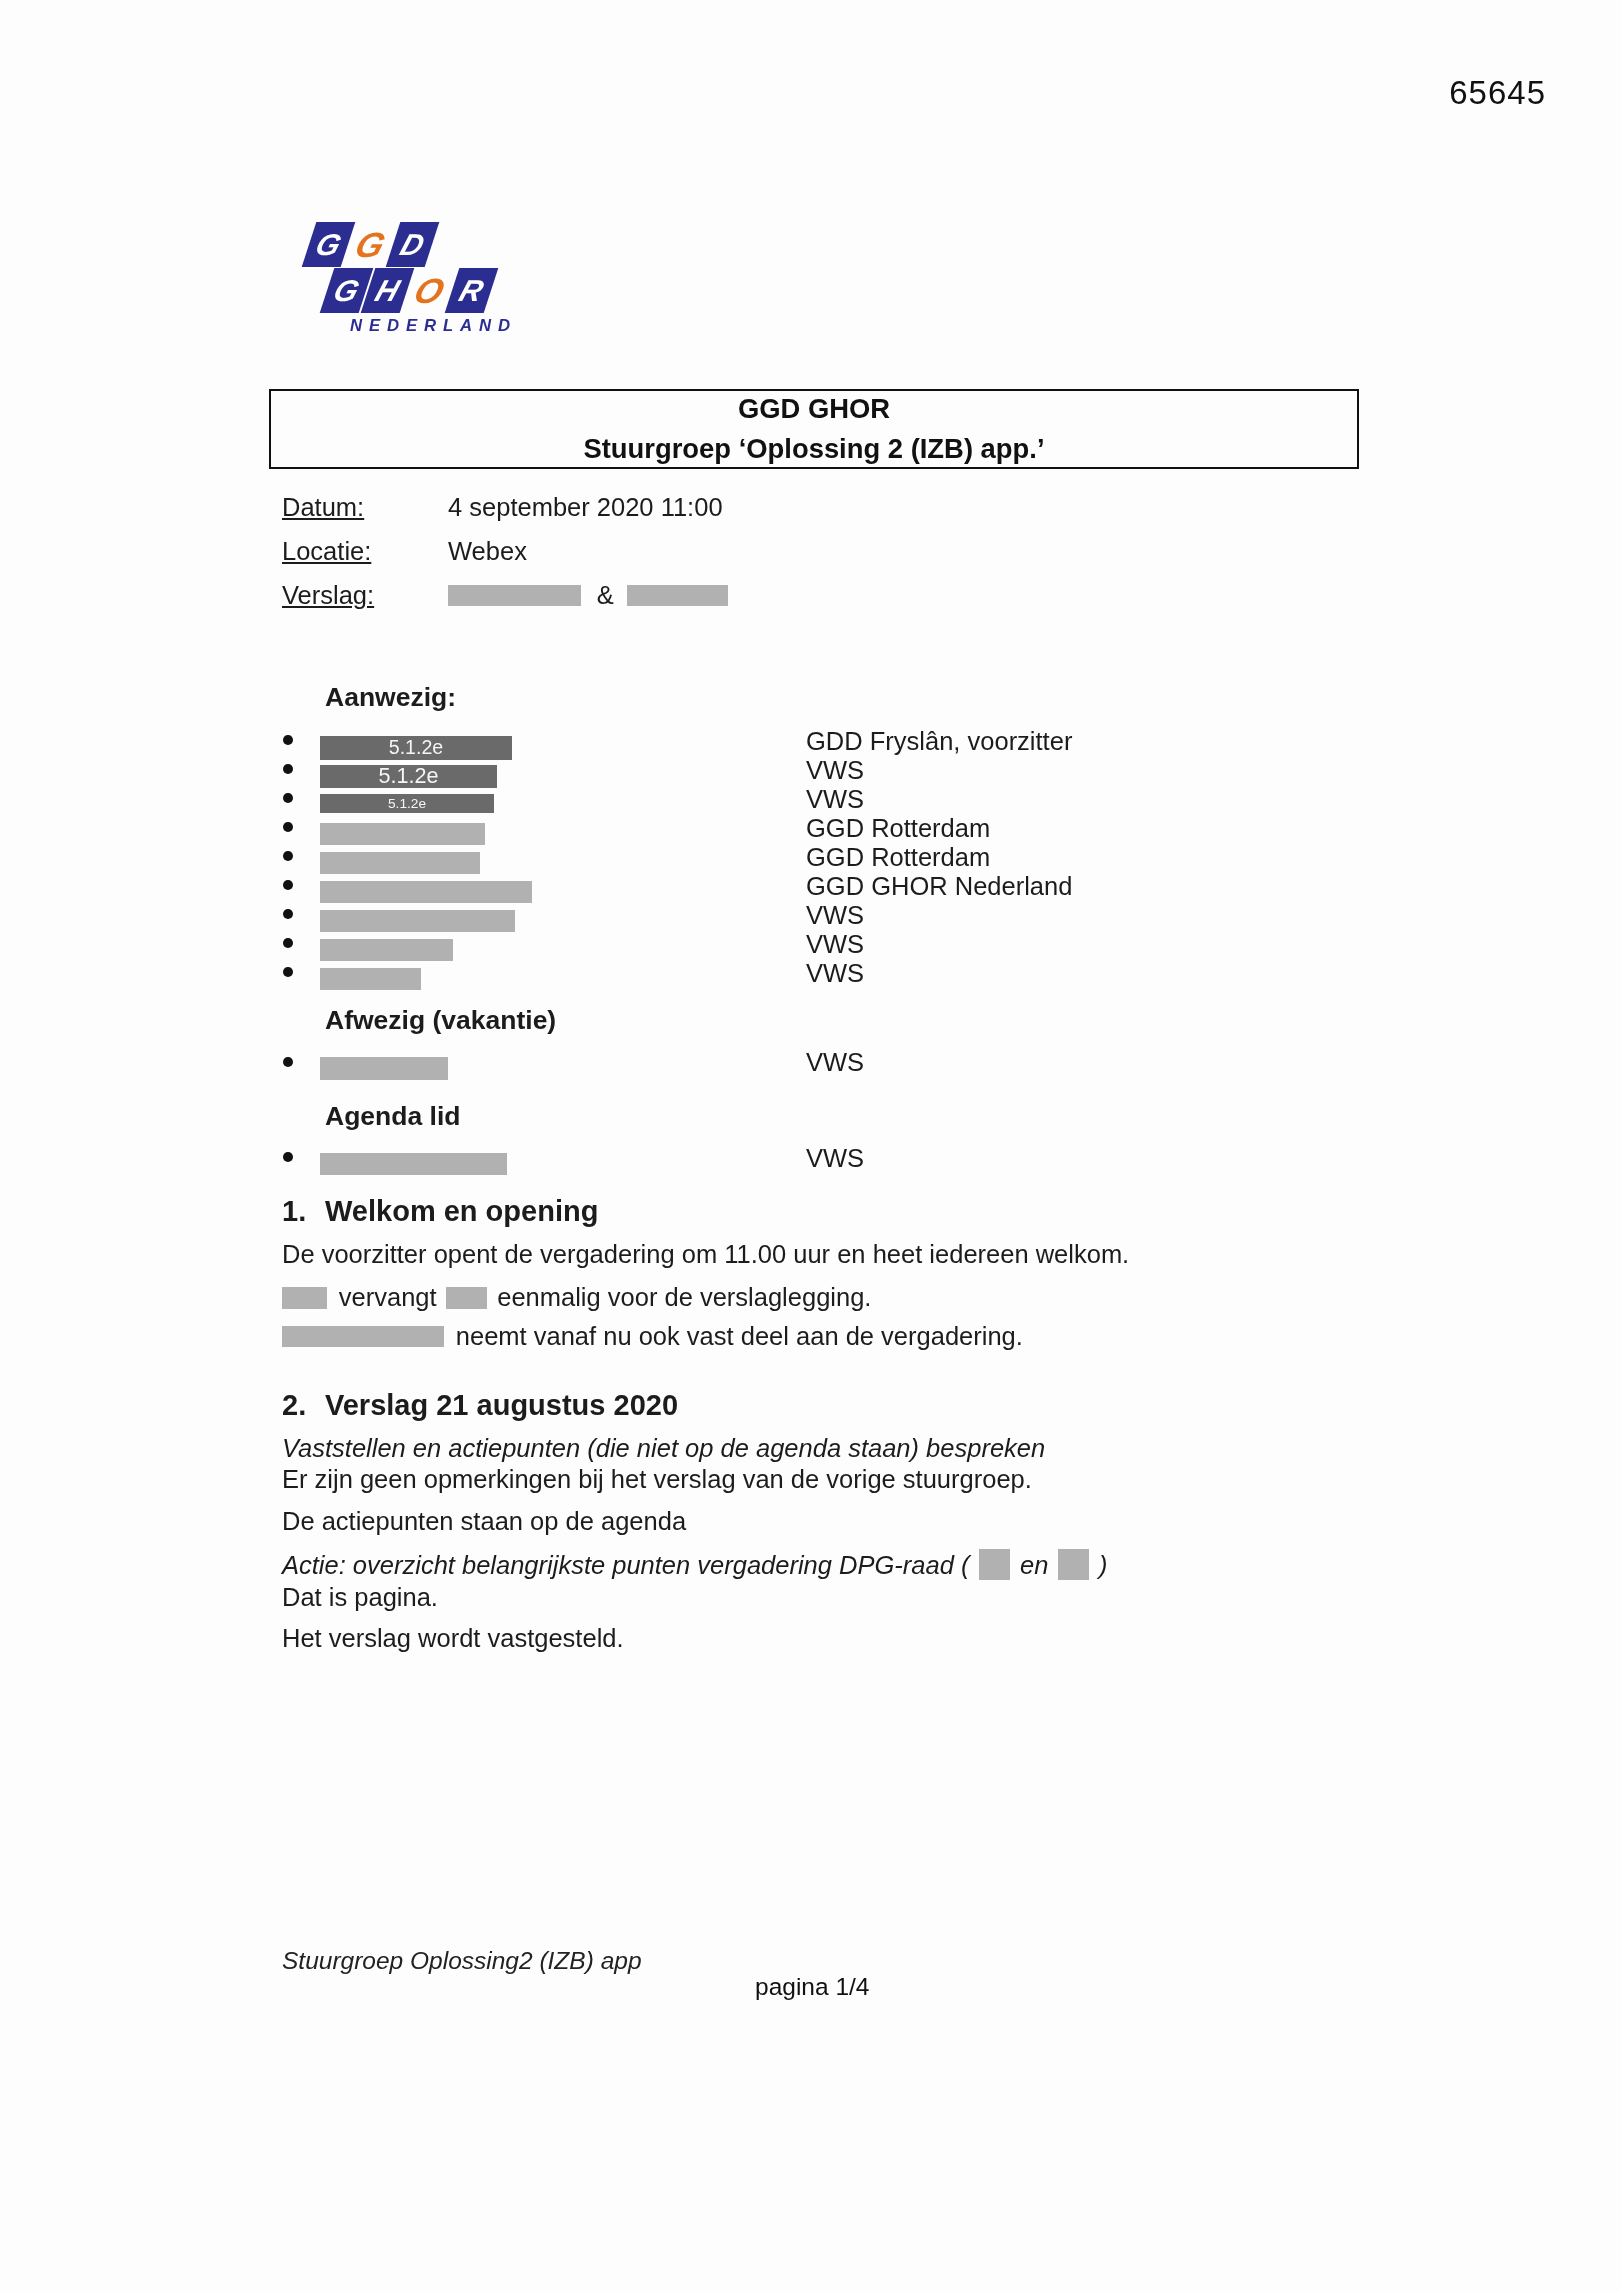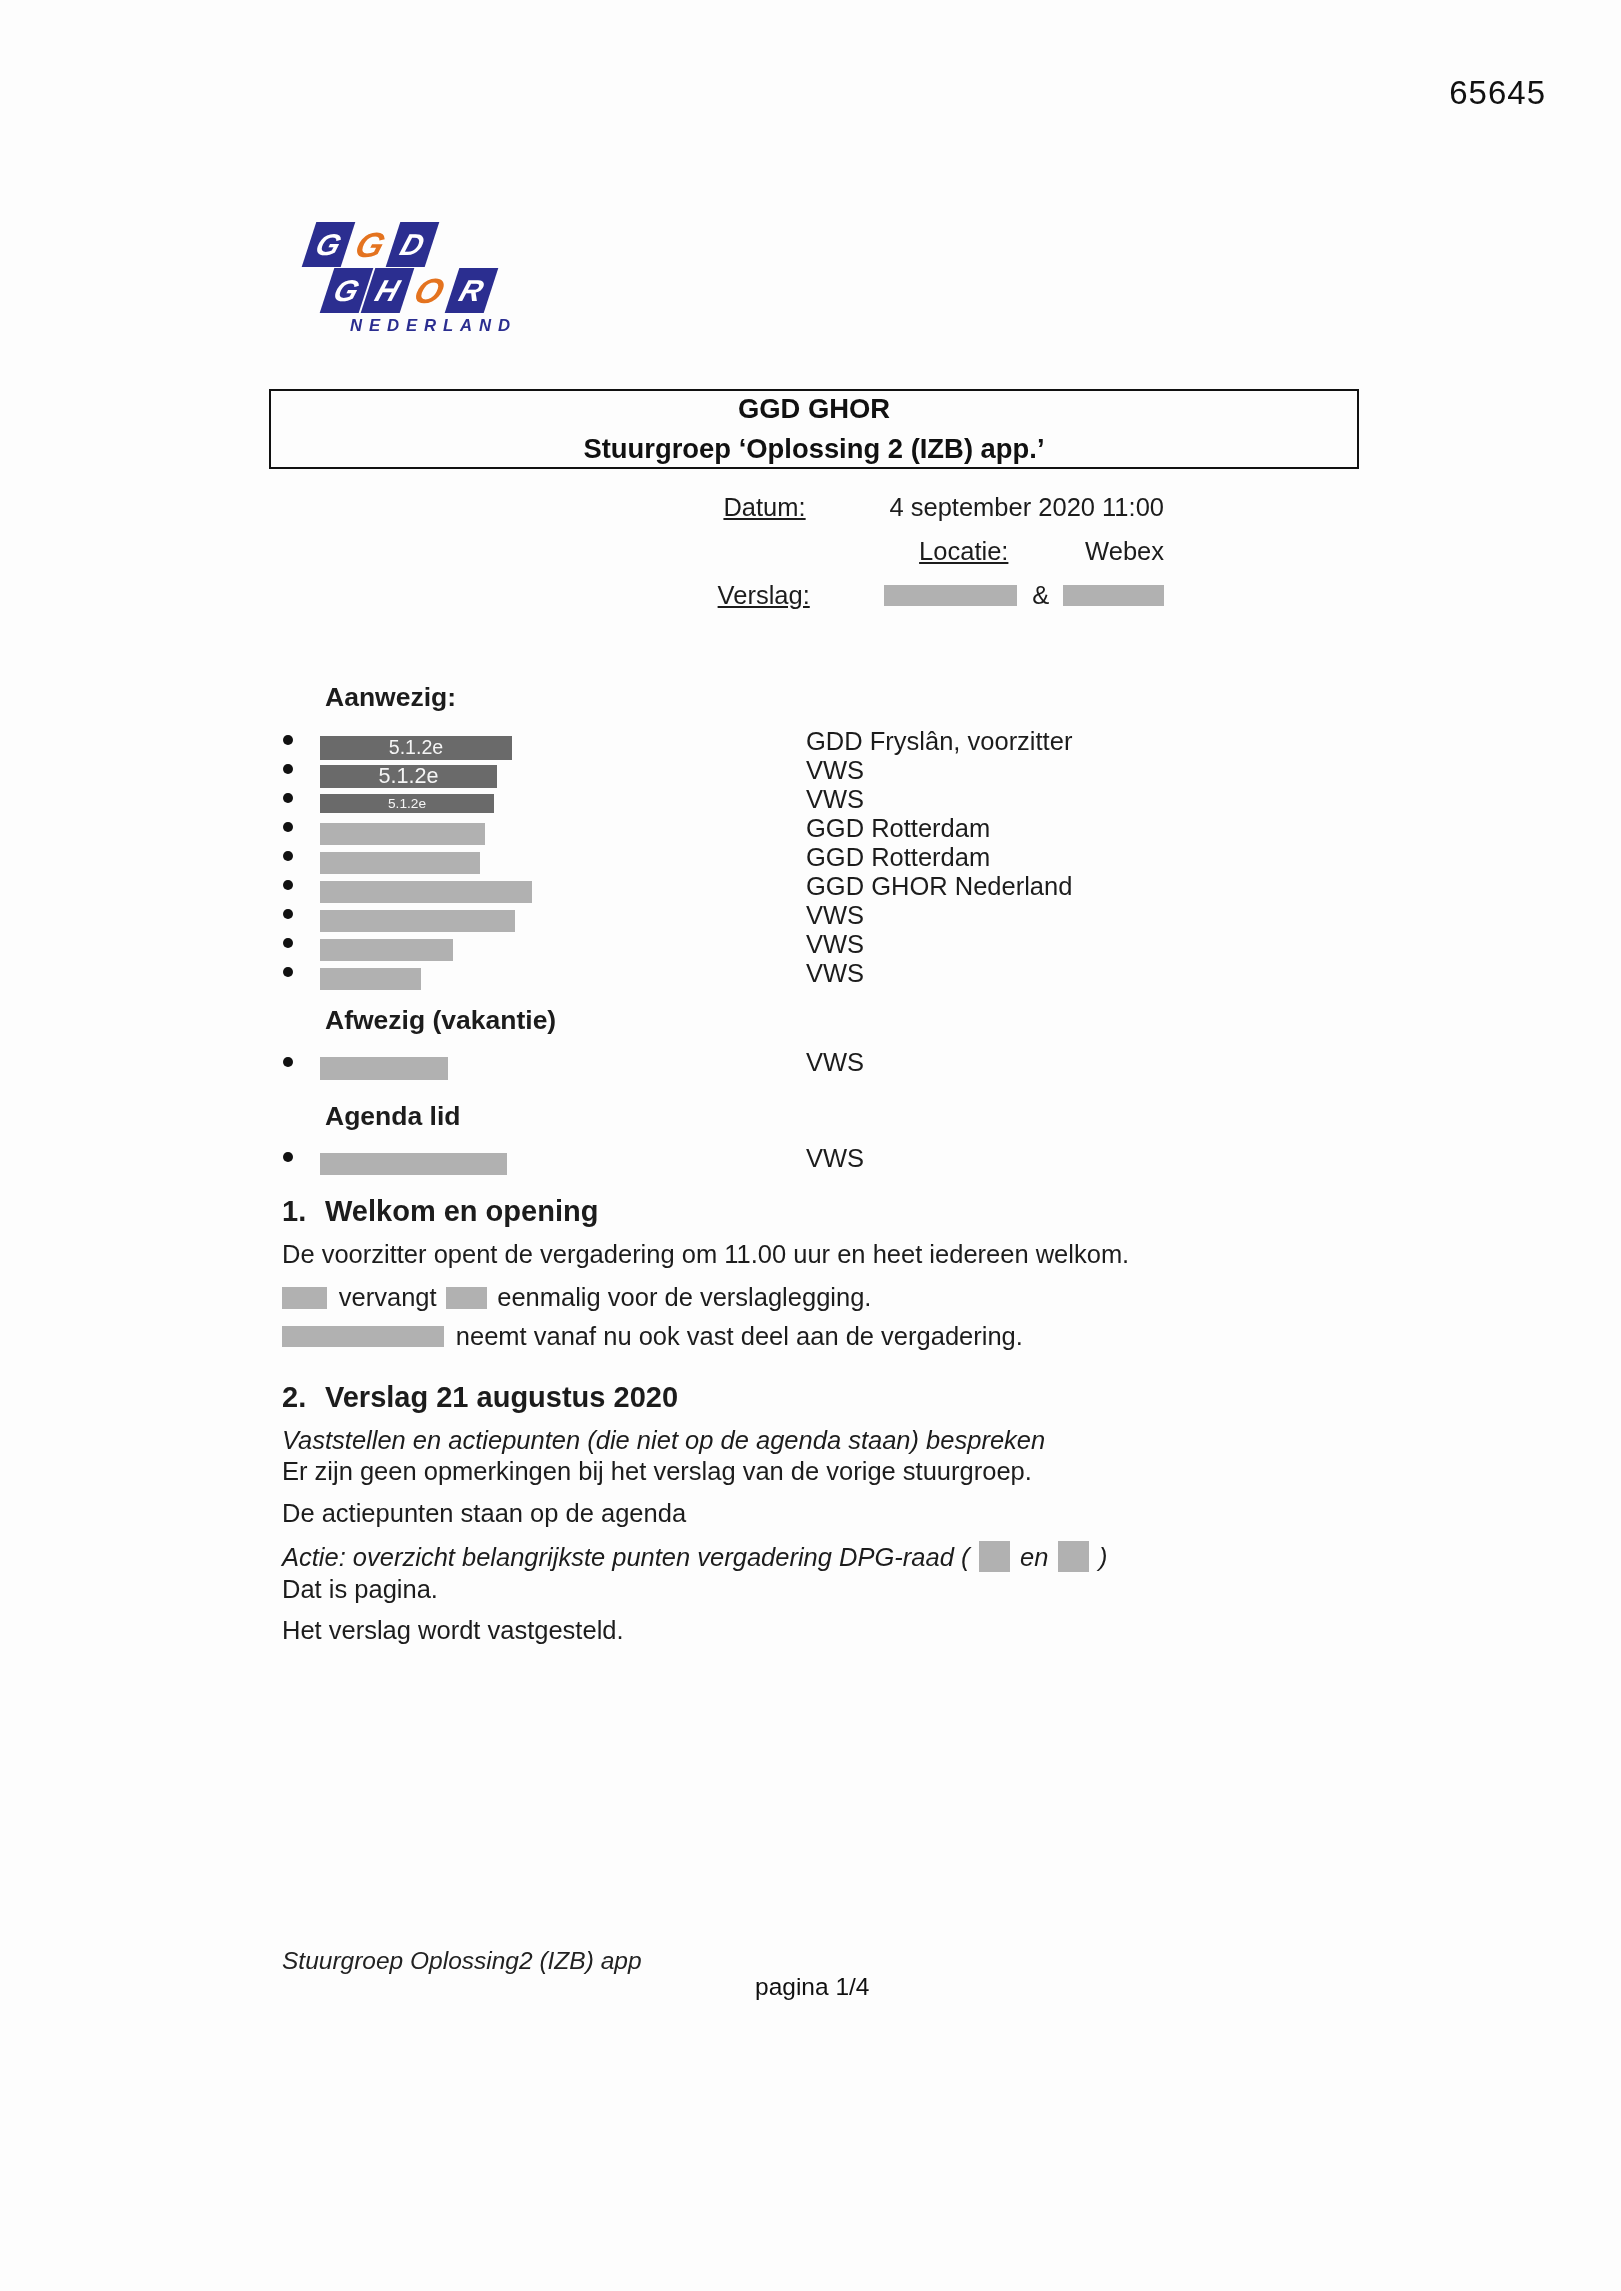--- a/index.html
+++ b/index.html
@@ -36,21 +36,21 @@
   }
   
   .title-box{
     position:absolute;left:269px;top:389px;width:1090px;height:80px;
     border:2.9px solid #111;box-sizing:border-box;
     display:flex;flex-direction:column;justify-content:space-between;align-items:center;
     font-weight:bold;font-size:27.4px;line-height:36px;color:#111;
   }
   
   .meta{position:absolute;left:282px;top:493px;width:882px;}
-  .meta-row{display:flex;height:44px;align-items:flex-start;font-size:25.5px;line-height:29px;justify-content:flex-end;}
+  .meta-row{display:flex;height:44px;align-items:flex-start;font-size:25.5px;line-height:29px;}
   .meta-label{width:166px;text-decoration:underline;}
   .meta-value{white-space:nowrap;display:flex;align-items:center;}
   
   .bar{background:#b1b1b1;display:inline-block;}
   .bar.dark{background:#6a6a6a;color:#f5f5f5;text-align:center;font-size:19.6px;}
   .vbar{height:21.6px;}
   .amp{margin:0 13.7px 0 15.7px;font-size:25.5px;}
   
   .attendance{position:absolute;left:282px;top:681px;width:1078px;}
   .att-heading{font-weight:bold;font-size:26.5px;line-height:33px;margin-left:43px;}
@@ -66,21 +66,21 @@
   .h-agenda{margin-top:21.6px;}
   .rows-after{margin-top:11.8px;}
   
   .sections{position:absolute;left:282px;top:1195px;width:1098px;}
   .sec-heading{font-weight:bold;font-size:29px;line-height:33px;margin-bottom:10.8px;}
   .sec-num{display:inline-block;width:43px;}
   .sec-para{font-size:25.5px;line-height:31px;white-space:nowrap;}
   .sec-para.italic{font-style:italic;}
   .sec-para .ibar{vertical-align:middle;position:relative;top:-2px;margin:0 9.8px;}
   .sec-para .ibar.first{margin-left:0;margin-right:11.8px;}
-  .sec2-gap{margin-top:29px;}
+  .sec2-gap{margin-top:37px;}
   
   .footer-left{
     position:absolute;left:282px;top:1947px;
     font-style:italic;font-size:24.5px;color:#222;
   }
   .footer-page{
     position:absolute;left:755px;top:1973px;
     font-size:24.5px;color:#111;
   }
 </style>

